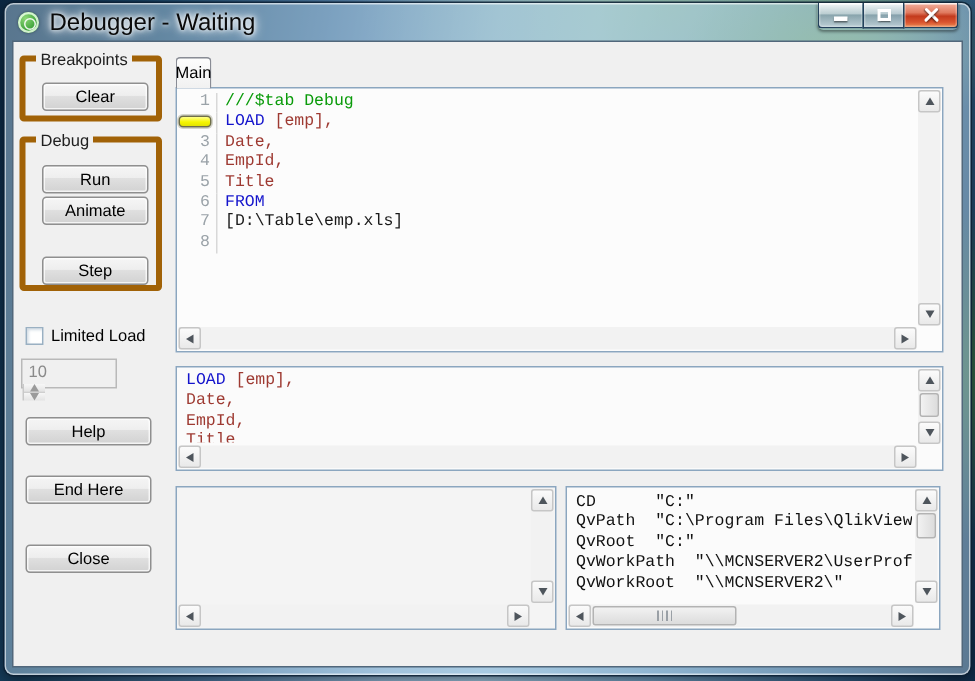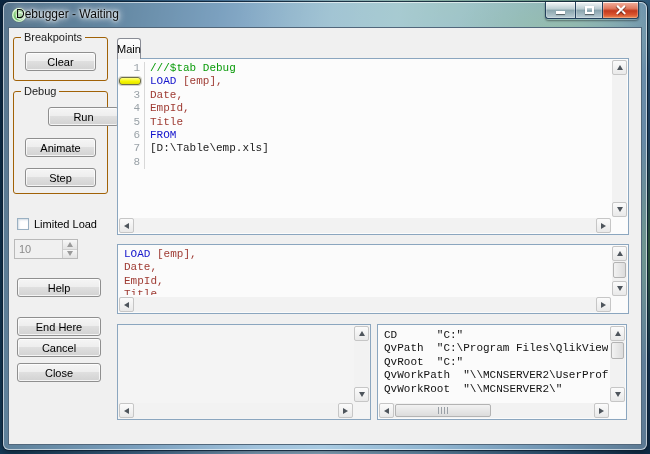--- a/index.html
+++ b/index.html
@@ -29,21 +29,21 @@
   }
   .titlebar { position:absolute; left:0; top:0; right:0; height:26px; }
   .app-icon {
     position:absolute; left:9px; top:6px; width:14px; height:14px; border-radius:50%;
     background:radial-gradient(circle at 35% 30%, #8fd978, #3da23a 60%, #1e7a22);
     box-shadow:inset 0 0 0 1.5px rgba(235,255,230,.85), 0 0 2px rgba(0,0,0,.4);
   }
   .app-icon::after { content:""; position:absolute; left:4px; top:4px; width:6px; height:6px;
     border-radius:50%; border:1.5px solid rgba(255,255,255,.9); }
   .title {
-    position:absolute; left:13px; top:5px; font-size:12px; color:#0a0a0a;
+    position:absolute; left:30px; top:5px; font-size:16px; color:#0a0a0a;
     text-shadow:0 0 3px #fff, 0 0 6px #fff, 0 0 8px rgba(255,255,255,.9);
     white-space:nowrap;
   }
   .caption-buttons { position:absolute; right:8px; top:0; height:18px; display:flex;
     border-radius:0 0 4px 4px; box-shadow:0 1px 2px rgba(0,0,0,.4); }
   .cap-btn {
     height:17px; border:1px solid #24415c; border-top:none; position:relative;
     background:linear-gradient(rgba(255,255,255,.9), rgba(208,216,224,.65) 45%, rgba(130,148,166,.55) 50%, rgba(200,212,224,.75));
     box-shadow:inset 0 1px 0 rgba(255,255,255,.75), inset 0 0 0 1px rgba(255,255,255,.25);
     display:flex; align-items:center; justify-content:center; cursor:default;
@@ -71,37 +71,37 @@
   }
   .menubar {
     height:18px; background:linear-gradient(#fdfdfd,#eef0f2 60%,#e4e6e9);
     border-bottom:1px solid #d4d6d9; font-size:11px; color:#111;
     display:flex; align-items:center;
   }
   .menu-item { padding:1px 7px; }
   .content { position:relative; height:397px; }
 
   
-  .group { position:absolute; border:1px solid #a16207; border-radius:3px; background:transparent; }
+  .group { position:absolute; border:4px solid #a16207; border-radius:3px; background:transparent; }
   .group-label { position:absolute; top:-7px; left:7px; background:#f0f0f0; padding:0 3px; font-size:11px; color:#202020; }
   .g-break { left:4px; top:9px;  width:95px; height:44px; }
   .g-debug { left:4px; top:63px; width:95px; height:103px; }
   .btn {
     font-family:"Liberation Sans", sans-serif; font-size:11px; color:#000;
     background:linear-gradient(#f5f5f5,#eeeeee 45%,#e0e0e0 46%,#d2d2d2);
     border:1px solid #8f8f8f; border-radius:3px; height:19px;
     box-shadow:inset 0 0 0 1px rgba(255,255,255,.75);
     display:block; text-align:center; cursor:default;
   }
   .group .btn { position:absolute; left:11px; width:71px; }
   .btn-clear { top:14px; }
-  .btn-run { top:15px;margin-left:23px; } .btn-animate { top:46px;text-align:center; } .btn-step { top:76px; }
+  .btn-run { top:15px; } .btn-animate { top:36px;text-align:center; } .btn-step { top:76px; }
   .checkbox-row { position:absolute; left:8px; top:190px; display:flex; align-items:center; gap:5px; font-size:11px; color:#000; }
   .cb { width:12px; height:12px; background:#fff; border:1px solid #9ab0c2; box-shadow:inset 1px 1px 2px rgba(120,150,175,.35); }
-  .spinner { position:absolute; left:5px; top:211px; width:64px; height:20px; border:1px solid #b9b9b9; background:#f0f0f0; display:flex; }
+  .spinner { position:absolute; left:5px; top:211px; width:64px; height:20px; border:1px solid #b9b9b9; background:#f0f0f0; display:flex;flex-direction:column; }
   .spin-input { flex:1; min-width:0; border:none; background:transparent; color:#8a8a8a; font-size:11px; padding:2px 4px; font-family:"Liberation Sans",sans-serif; }
   .spin-btns { width:15px; display:flex; flex-direction:column; border-left:1px solid #c9c9c9; }
   .spin-up,.spin-down { flex:1; background:linear-gradient(#f7f7f7,#e3e3e3); display:flex; align-items:center; justify-content:center; }
   .spin-up { border-bottom:1px solid #cfcfcf; }
   .side-btn { position:absolute; left:8px; width:84px; }
   .btn-help { top:250px; } .btn-endhere { top:289px; } .btn-cancel { top:310px; } .btn-close2 { top:335px; }
 
   
   .tab {
     position:absolute; left:108px; top:10px; width:24px; height:21px;
@@ -209,21 +209,20 @@
                 <i class="tri gray up"></i>
               </div>
             <div class="spin-down">
                 <i class="tri gray down"></i>
               </div>
           </div>
         </div>
 
         <button class="btn side-btn btn-help">Help</button>
         <button class="btn side-btn btn-endhere">End Here</button>
-        <button class="btn side-btn btn-cancel">Cancel</button>
         <button class="btn side-btn btn-close2">Close</button>
 
         <div class="tab">Main</div>
 
         <div class="panel editor mono">
           <div class="ed-lines">
             <div class="ed-row">
               <span class="gutter"><span>1</span></span>
               <span class="code"><span class="com">///$tab Debug</span></span>
             </div>

